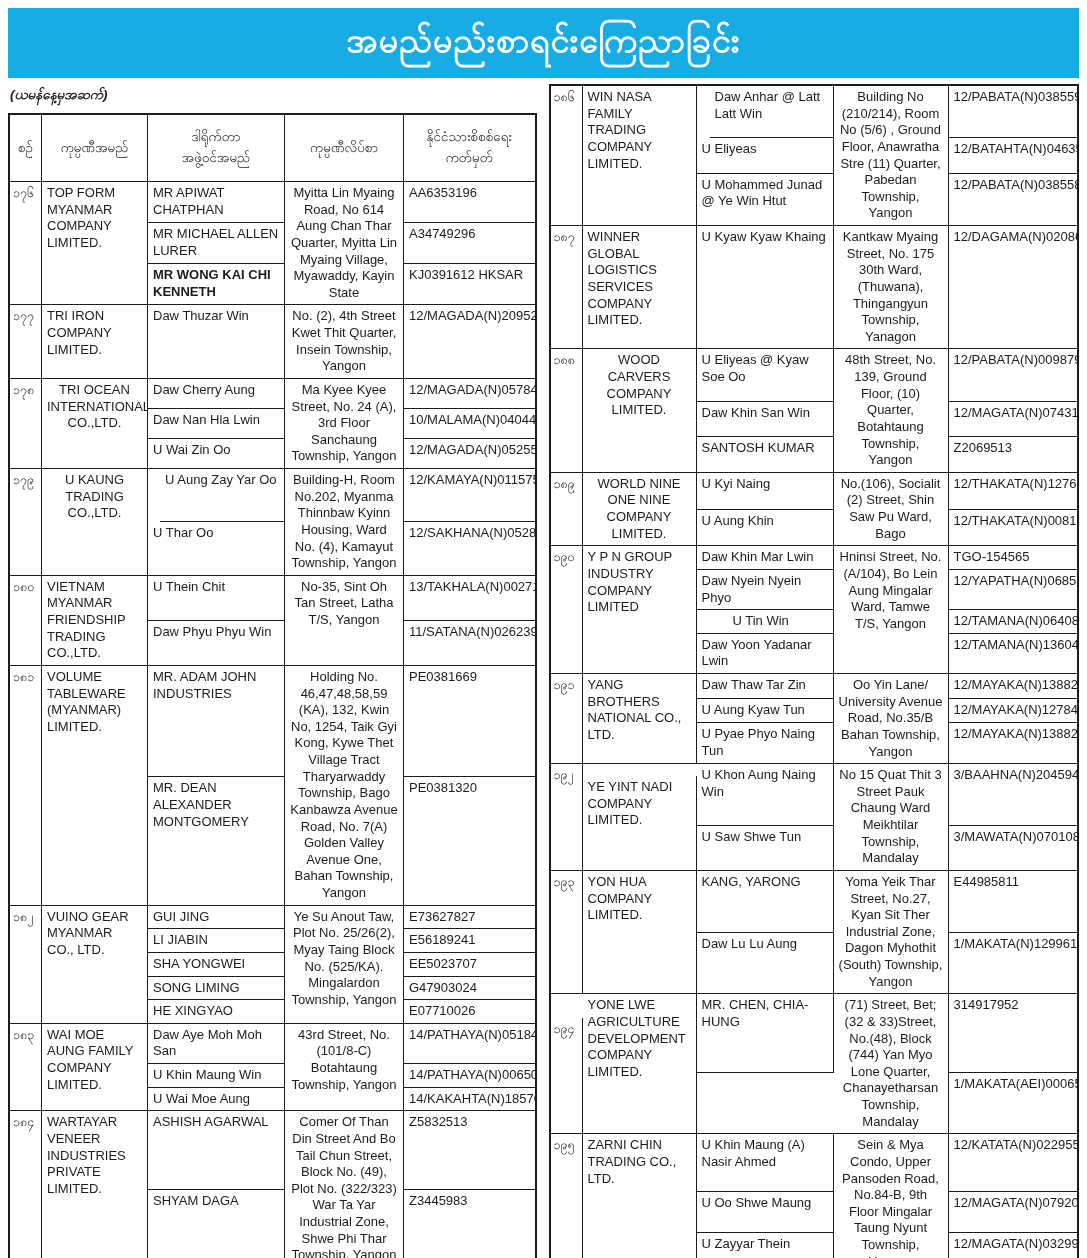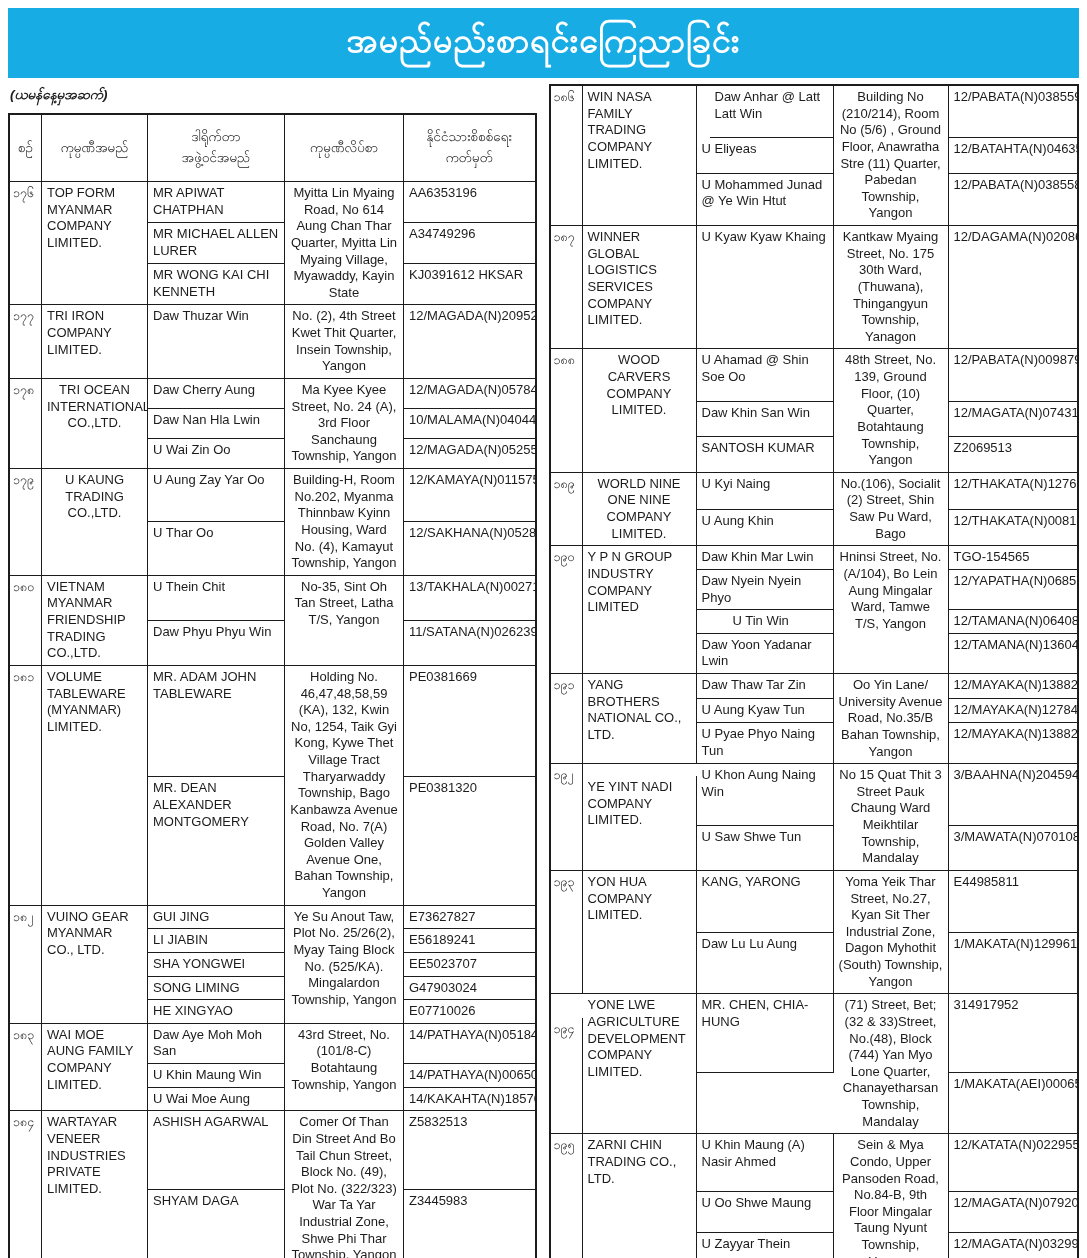--- a/index.html
+++ b/index.html
@@ -78,21 +78,21 @@
             <span>နိုင်ငံသားစိစစ်ရေး</span>
             <span>ကတ်မှတ်</span>
           </div>
         </div>
         <div id="rows-left">
             <div class="trow">
               <div class="cell c-no" style="grid-row: 1 / 4;">၁၇၆</div>
               <div class="cell c-company" style="grid-row: 1 / 4;">TOP FORM MYANMAR COMPANY LIMITED.</div>
               <div class="cell c-director divider" style="grid-row: 1;">MR APIWAT CHATPHAN</div>
               <div class="cell c-director divider" style="grid-row: 2;">MR MICHAEL ALLEN LURER</div>
-              <div class="cell c-director" style="grid-row: 3;">MR WONG KAI CHI KENNETH</div>
+              <div class="cell c-director" style="grid-row: 3; font-weight: bold;">MR WONG KAI CHI KENNETH</div>
               <div class="cell c-address" style="grid-row: 1 / 4;">Myitta Lin Myaing Road, No 614 Aung Chan Thar Quarter, Myitta Lin Myaing Village, Myawaddy, Kayin State</div>
               <div class="cell c-nrc divider" style="grid-row: 1;">AA6353196</div>
               <div class="cell c-nrc divider" style="grid-row: 2;">A34749296</div>
               <div class="cell c-nrc" style="grid-row: 3;">KJ0391612 HKSAR</div>
             </div>
             <div class="trow">
               <div class="cell c-no" style="grid-row: 1 / 2;">၁၇၇</div>
               <div class="cell c-company" style="grid-row: 1 / 2;">TRI IRON COMPANY LIMITED.</div>
               <div class="cell c-director" style="grid-row: 1;">Daw Thuzar Win</div>
               <div class="cell c-address" style="grid-row: 1 / 2;">No. (2), 4th Street Kwet Thit Quarter, Insein Township, Yangon</div>
@@ -105,39 +105,39 @@
               <div class="cell c-director divider" style="grid-row: 2;">Daw Nan Hla Lwin</div>
               <div class="cell c-director" style="grid-row: 3;">U Wai Zin Oo</div>
               <div class="cell c-address" style="grid-row: 1 / 4;">Ma Kyee Kyee Street, No. 24 (A), 3rd Floor Sanchaung Township, Yangon</div>
               <div class="cell c-nrc divider" style="grid-row: 1;">12/MAGADA(N)057849</div>
               <div class="cell c-nrc divider" style="grid-row: 2;">10/MALAMA(N)040449</div>
               <div class="cell c-nrc" style="grid-row: 3;">12/MAGADA(N)052555</div>
             </div>
             <div class="trow">
               <div class="cell c-no" style="grid-row: 1 / 3;">၁၇၉</div>
               <div class="cell c-company center" style="grid-row: 1 / 3;">U KAUNG TRADING CO.,LTD.</div>
-              <div class="cell c-director divider" style="grid-row: 1;">U Aung Zay Yar Oo</div>
+              <div class="cell c-director divider" style="grid-row: 1; margin-left: 12px;">U Aung Zay Yar Oo</div>
               <div class="cell c-director" style="grid-row: 2;">U Thar Oo</div>
               <div class="cell c-address" style="grid-row: 1 / 3;">Building-H, Room No.202, Myanma Thinnbaw Kyinn Housing, Ward No. (4), Kamayut Township, Yangon</div>
               <div class="cell c-nrc divider" style="grid-row: 1;">12/KAMAYA(N)011575</div>
               <div class="cell c-nrc" style="grid-row: 2;">12/SAKHANA(N)052851</div>
             </div>
             <div class="trow">
               <div class="cell c-no" style="grid-row: 1 / 3;">၁၈၀</div>
               <div class="cell c-company" style="grid-row: 1 / 3;">VIETNAM MYANMAR FRIENDSHIP TRADING CO.,LTD.</div>
               <div class="cell c-director divider" style="grid-row: 1;">U Thein Chit</div>
               <div class="cell c-director" style="grid-row: 2;">Daw Phyu Phyu Win</div>
               <div class="cell c-address" style="grid-row: 1 / 3;">No-35, Sint Oh Tan Street, Latha T/S, Yangon</div>
               <div class="cell c-nrc divider" style="grid-row: 1;">13/TAKHALA(N)002715</div>
               <div class="cell c-nrc" style="grid-row: 2;">11/SATANA(N)026239</div>
             </div>
             <div class="trow">
               <div class="cell c-no" style="grid-row: 1 / 3;">၁၈၁</div>
               <div class="cell c-company" style="grid-row: 1 / 3;">VOLUME TABLEWARE (MYANMAR) LIMITED.</div>
-              <div class="cell c-director divider" style="grid-row: 1;">MR. ADAM JOHN TABLEWARE</div>
+              <div class="cell c-director divider" style="grid-row: 1;">MR. ADAM JOHN INDUSTRIES</div>
               <div class="cell c-director" style="grid-row: 2;">MR. DEAN ALEXANDER MONTGOMERY</div>
               <div class="cell c-address" style="grid-row: 1 / 3;">Holding No. 46,47,48,58,59 (KA), 132, Kwin No, 1254, Taik Gyi Kong, Kywe Thet Village Tract Tharyarwaddy Township, Bago Kanbawza Avenue Road, No. 7(A) Golden Valley Avenue One, Bahan Township, Yangon</div>
               <div class="cell c-nrc divider" style="grid-row: 1;">PE0381669</div>
               <div class="cell c-nrc" style="grid-row: 2;">PE0381320</div>
             </div>
             <div class="trow">
               <div class="cell c-no" style="grid-row: 1 / 6;">၁၈၂</div>
               <div class="cell c-company" style="grid-row: 1 / 6;">VUINO GEAR MYANMAR CO., LTD.</div>
               <div class="cell c-director divider" style="grid-row: 1;">GUI JING</div>
               <div class="cell c-director divider" style="grid-row: 2;">LI JIABIN</div>
@@ -192,21 +192,21 @@
             <div class="trow">
               <div class="cell c-no" style="grid-row: 1 / 2;">၁၈၇</div>
               <div class="cell c-company" style="grid-row: 1 / 2;">WINNER GLOBAL LOGISTICS SERVICES COMPANY LIMITED.</div>
               <div class="cell c-director" style="grid-row: 1;">U Kyaw Kyaw Khaing</div>
               <div class="cell c-address" style="grid-row: 1 / 2;">Kantkaw Myaing Street, No. 175 30th Ward, (Thuwana), Thingangyun Township, Yanagon</div>
               <div class="cell c-nrc" style="grid-row: 1;">12/DAGAMA(N)020867</div>
             </div>
             <div class="trow">
               <div class="cell c-no" style="grid-row: 1 / 4;">၁၈၈</div>
               <div class="cell c-company center" style="grid-row: 1 / 4;">WOOD CARVERS COMPANY LIMITED.</div>
-              <div class="cell c-director divider" style="grid-row: 1;">U Ahamad @ Shin Soe Oo</div>
+              <div class="cell c-director divider" style="grid-row: 1;">U Eliyeas @ Kyaw Soe Oo</div>
               <div class="cell c-director divider" style="grid-row: 2;">Daw Khin San Win</div>
               <div class="cell c-director" style="grid-row: 3;">SANTOSH KUMAR</div>
               <div class="cell c-address" style="grid-row: 1 / 4;">48th Street, No. 139, Ground Floor, (10) Quarter, Botahtaung Township, Yangon</div>
               <div class="cell c-nrc divider" style="grid-row: 1;">12/PABATA(N)009879</div>
               <div class="cell c-nrc divider" style="grid-row: 2;">12/MAGATA(N)074311</div>
               <div class="cell c-nrc" style="grid-row: 3;">Z2069513</div>
             </div>
             <div class="trow">
               <div class="cell c-no" style="grid-row: 1 / 3;">၁၈၉</div>
               <div class="cell c-company center" style="grid-row: 1 / 3;">WORLD NINE ONE NINE COMPANY LIMITED.</div>

